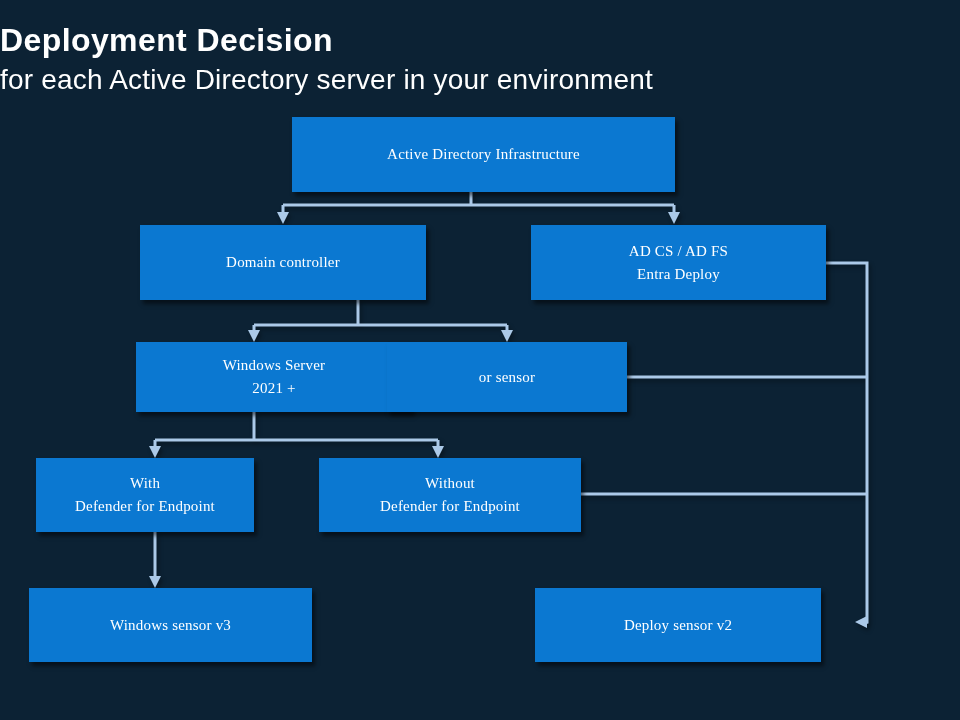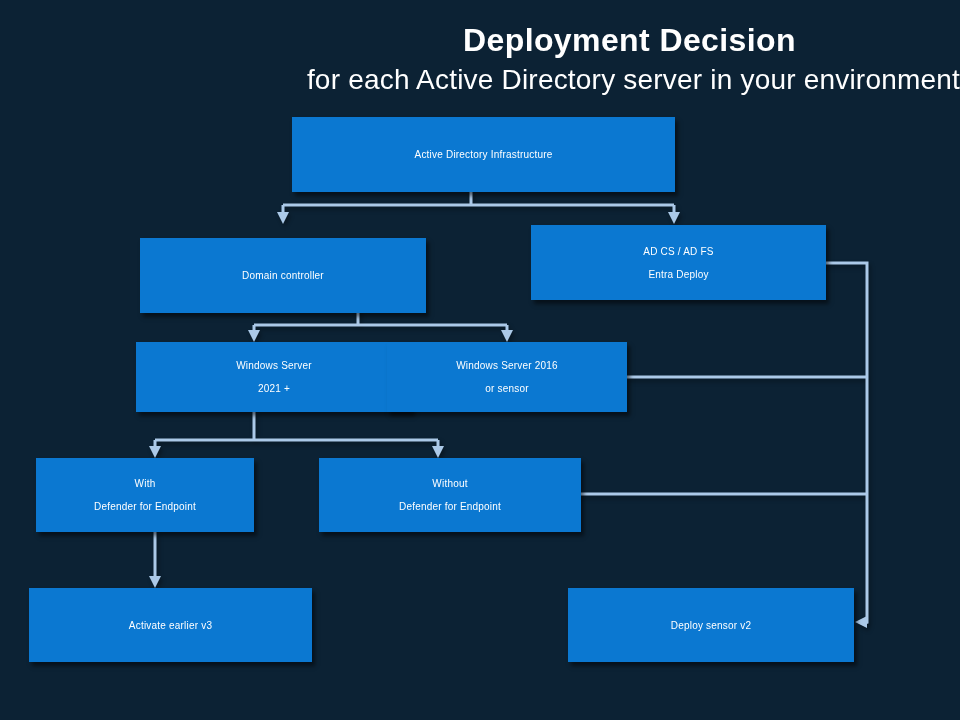--- a/index.html
+++ b/index.html
@@ -2,49 +2,50 @@
 <html style="--bg: #0c2234; --box: #0b78d1; --line: #abc9e8; --ink: #ffffff;"><head>
 <meta charset="utf-8">
 <style>
   html,body{margin:0;padding:0}
   body{
     width:960px;height:720px;position:relative;overflow:hidden;
     background:var(--bg,#0c2234);
     font-family:"Liberation Sans",sans-serif;
   }
   .title{
-    position:absolute;top:22px;left:0;width:796px;text-align:right;
+    position:absolute;top:22px;left:0;width:796px;text-align:left;
     color:var(--ink,#ffffff);font-size:32px;font-weight:600;letter-spacing:.4px;
   }
   .subtitle{
-    position:absolute;top:64px;left:0;width:960px;text-align:right;
+    position:absolute;top:64px;left:0;width:960px;text-align:left;
     color:var(--ink,#ffffff);font-size:28px;font-weight:400;letter-spacing:.2px;
   }
   svg.connectors{
     position:absolute;left:0;top:0;
     filter:drop-shadow(2px 3px 2px rgba(0,0,0,.35));
   }
   .wire{stroke:var(--line,#abc9e8);stroke-width:3;fill:none}
   .arrowhead{fill:var(--line,#abc9e8)}
   .node{
     position:absolute;background:var(--box,#0b78d1);
     color:var(--ink,#ffffff);
     display:flex;flex-direction:column;align-items:center;justify-content:center;
-    text-align:left;font-size:10px;line-height:23px;letter-spacing:.2px;
+    text-align:left;font-size:15px;line-height:23px;letter-spacing:.2px;
     box-shadow:3px 4px 4px rgba(0,0,0,.5);
+    font-family:Liberation Serif, serif;
   }
   .n-adi     {left:292px;top:117px;width:383px;height:75px}
-  .n-dc      {left:140px;top:238px;width:286px;height:75px}
+  .n-dc      {left:140px;top:225px;width:286px;height:75px}
   .n-adcs    {left:531px;top:225px;width:295px;height:75px}
   .n-ws2019  {left:136px;top:342px;width:276px;height:70px}
   .n-ws2016  {left:387px;top:342px;width:240px;height:70px}
   .n-with    {left:36px; top:458px;width:218px;height:74px}
   .n-without {left:319px;top:458px;width:262px;height:74px}
   .n-activate{left:29px; top:588px;width:283px;height:74px}
-  .n-deploy  {left:568px;top:588px;width:286px;height:74px}
+  .n-deploy  {left:535px;top:588px;width:286px;height:74px}
 </style>
 </head>
 <body>
 
 <div class="title">Deployment Decision</div>
 <div class="subtitle">for each Active Directory server in your environment</div>
 
 <svg class="connectors" width="960" height="720" viewBox="0 0 960 720">
   <defs>
     <marker id="arrow" markerUnits="userSpaceOnUse" markerWidth="13" markerHeight="13" refX="1" refY="6" orient="auto">
@@ -90,33 +91,32 @@
   <span>AD CS / AD FS</span>
   <span>Entra Deploy</span>
 </div>
 
 <div class="node n-ws2019">
   <span>Windows Server</span>
   <span>2021 +</span>
 </div>
 
 <div class="node n-ws2016">
-  <span>Windows Server 2016</span>
   <span>or sensor</span>
 </div>
 
 <div class="node n-with">
   <span>With</span>
   <span>Defender for Endpoint</span>
 </div>
 
 <div class="node n-without">
   <span>Without</span>
   <span>Defender for Endpoint</span>
 </div>
 
 <div class="node n-activate">
-  <span>Activate earlier v3</span>
+  <span>Windows sensor v3</span>
 </div>
 
 <div class="node n-deploy">
   <span>Deploy sensor v2</span>
 </div>
 
 </body></html>

